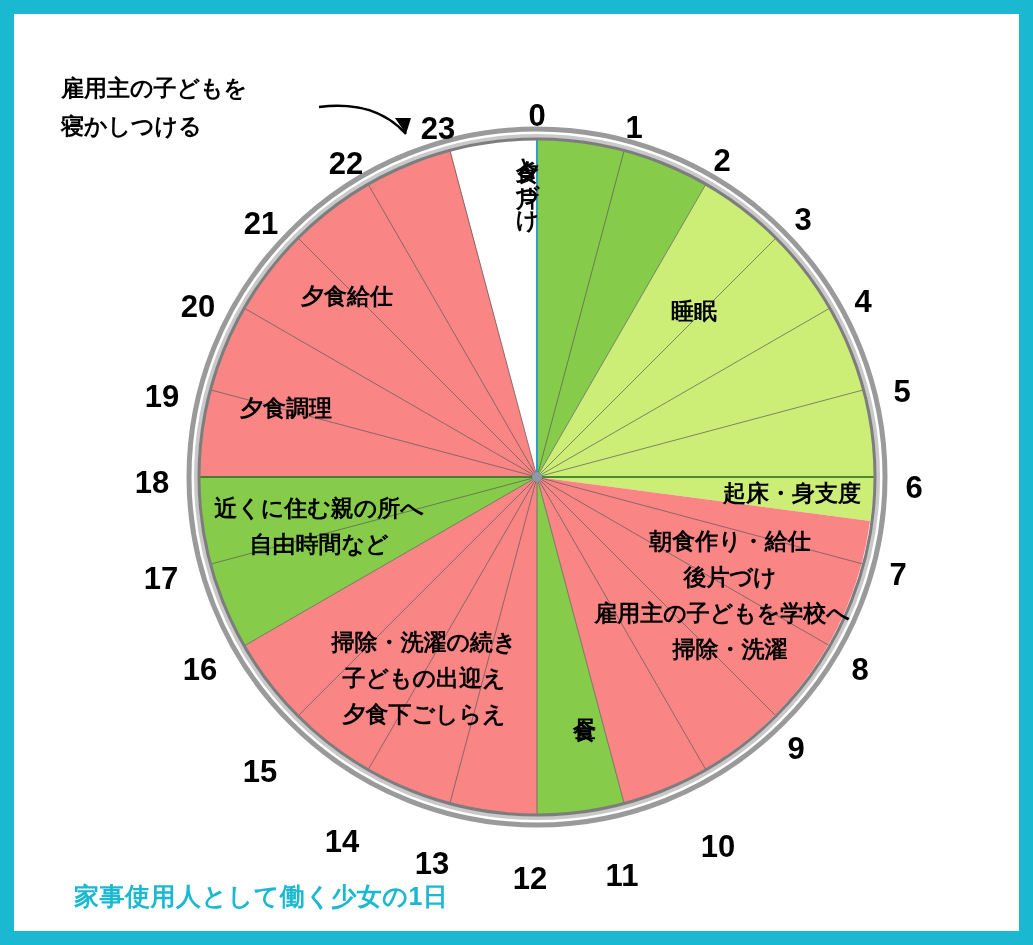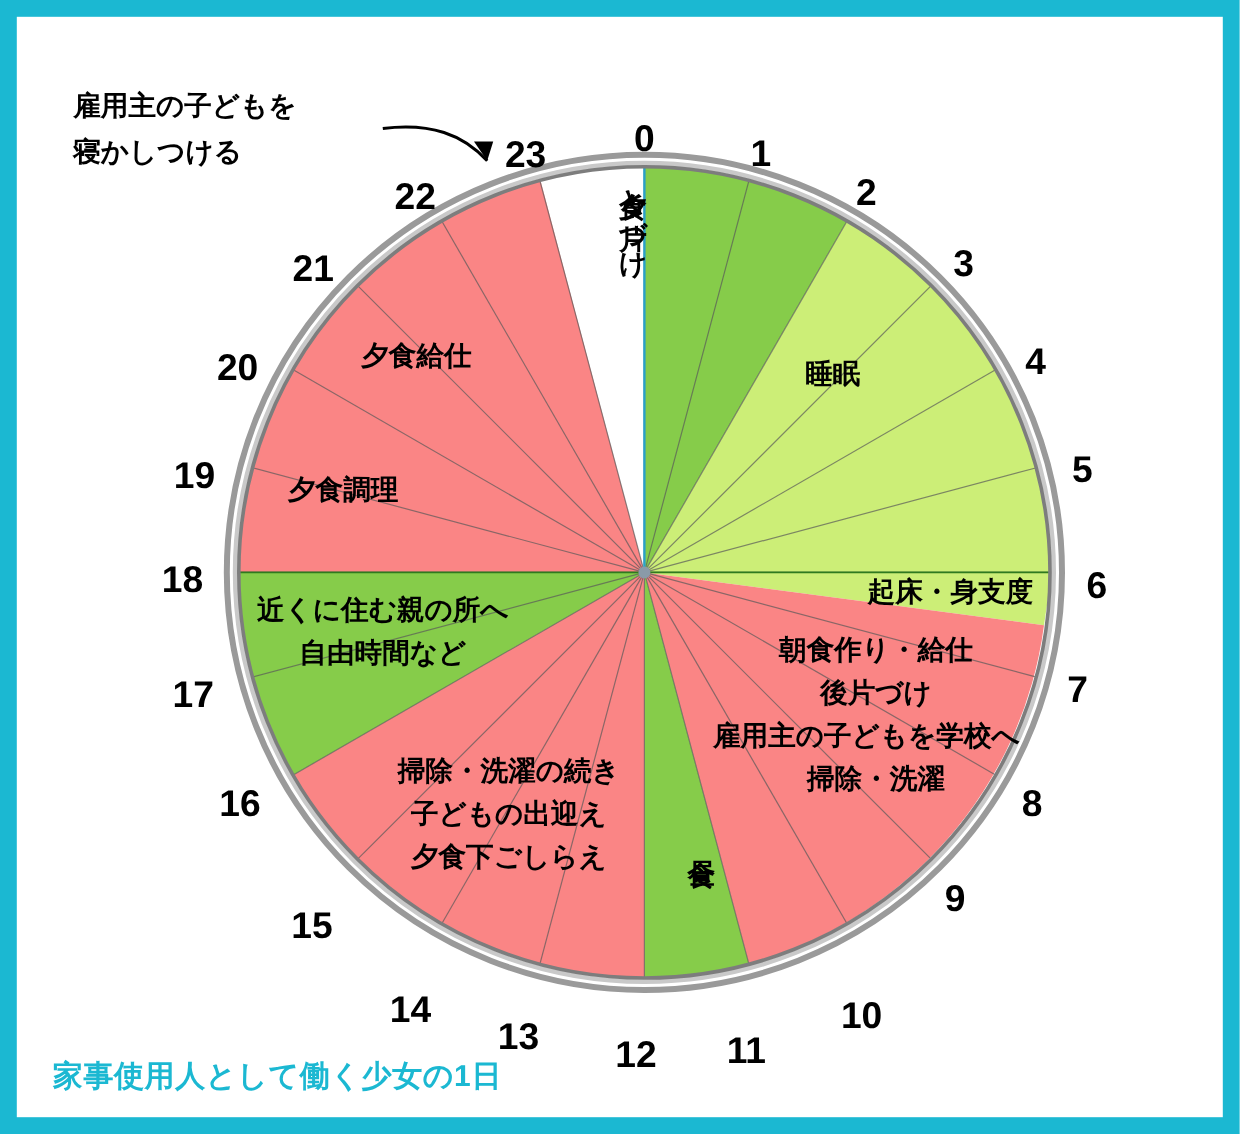--- a/index.html
+++ b/index.html
@@ -46,21 +46,21 @@
     fill: #000000;
   }
   .callout-text {
     font-family: "Liberation Sans", sans-serif;
     font-weight: bold;
     font-size: 23px;
     fill: #000000;
   }
   .caption {
     position: absolute;
-    left: 30px;
+    left: 60px;
     bottom: 18px;
     color: #1bb8d2;
     font-family: "Liberation Sans", sans-serif;
     font-weight: bold;
     font-size: 25px;
     letter-spacing: 0.5px;
   }
   .vertical-label {
     writing-mode: vertical-rl;
     text-orientation: upright;

